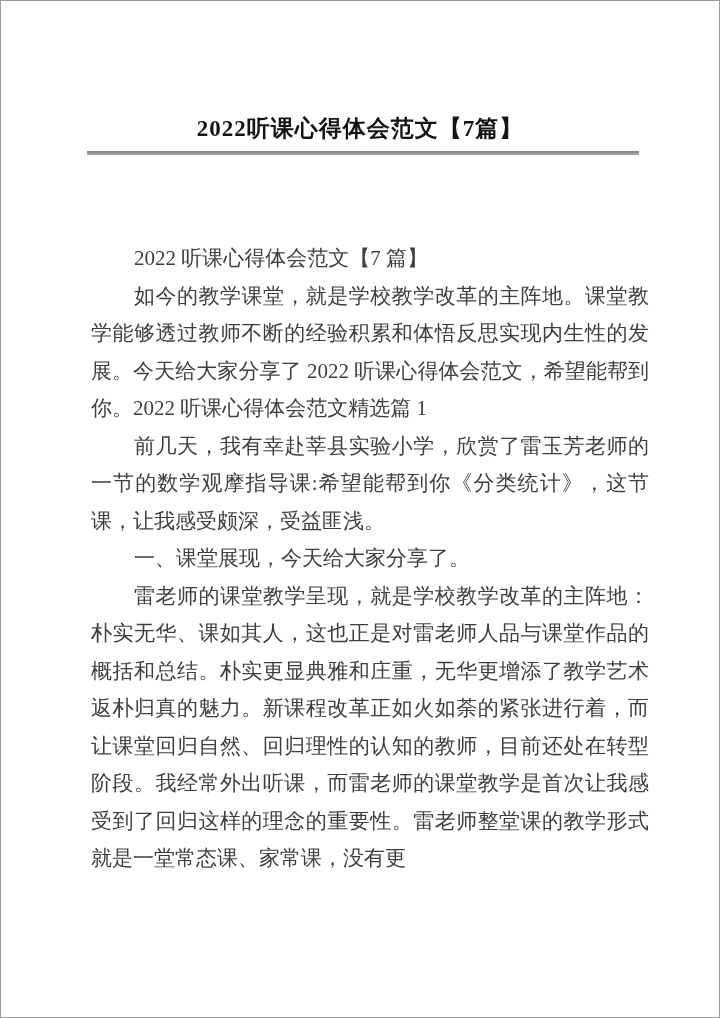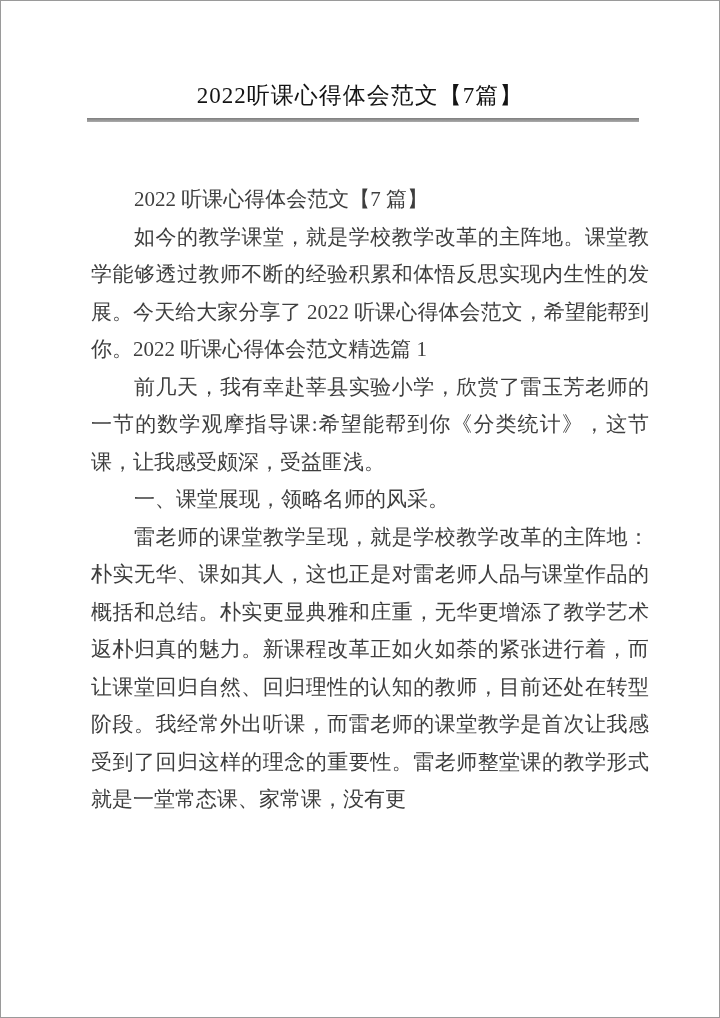--- a/index.html
+++ b/index.html
@@ -12,45 +12,45 @@
     width: 720px;
     height: 1018px;
     box-sizing: border-box;
     background: #ffffff;
     border: 1px solid #9a9a9a;
     overflow: hidden;
     font-family: "Liberation Serif", "DejaVu Serif", serif;
   }
   .doc-title {
     margin: 0;
-    padding-top: 80px;
+    padding-top: 113px;
     text-align: center;
     font-size: 23px;
-    font-weight: normal;
+    font-weight: bold;
     color: #141414;
     letter-spacing: 1px;
     line-height: 30px;
   }
   .title-rule {
     height: 4px;
     margin: 7px 80px 0 86px;
     background: linear-gradient(#7e7e7e, #ababab);
     border: none;
   }
   .content {
     margin: 0 70px 0 90px;
     font-size: 21px;
     line-height: 37.5px;
     color: #3e3e3e;
     text-align: justify;
     text-justify: inter-ideograph;
   }
   .subtitle {
     margin: 0;
-    padding-top: 59px;
+    padding-top: 85px;
     text-indent: 2.05em;
     text-align: left;
   }
   .paragraphs p {
     margin: 0;
     text-indent: 2.05em;
   }
   .paragraphs p:first-child {
   }
 </style>
@@ -58,17 +58,17 @@
 <body>
 
 <div class="page">
   <h1 class="doc-title">2022听课心得体会范文【7篇】</h1>
   <div class="title-rule"></div>
   <div class="content">
     <p class="subtitle">2022 听课心得体会范文【7 篇】</p>
     <div class="paragraphs">
         <p>如今的教学课堂，就是学校教学改革的主阵地。课堂教学能够透过教师不断的经验积累和体悟反思实现内生性的发展。今天给大家分享了 2022 听课心得体会范文，希望能帮到你。2022 听课心得体会范文精选篇 1</p>
         <p>前几天，我有幸赴莘县实验小学，欣赏了雷玉芳老师的一节的数学观摩指导课:希望能帮到你《分类统计》，这节课，让我感受颇深，受益匪浅。</p>
-        <p>一、课堂展现，领略名师的风采。</p>
+        <p>一、课堂展现，今天给大家分享了。</p>
         <p>雷老师的课堂教学呈现，就是学校教学改革的主阵地：朴实无华、课如其人，这也正是对雷老师人品与课堂作品的概括和总结。朴实更显典雅和庄重，无华更增添了教学艺术返朴归真的魅力。新课程改革正如火如荼的紧张进行着，而让课堂回归自然、回归理性的认知的教师，目前还处在转型阶段。我经常外出听课，而雷老师的课堂教学是首次让我感受到了回归这样的理念的重要性。雷老师整堂课的教学形式就是一堂常态课、家常课，没有更</p>
       </div>
   </div>
 </div>
 
 </body></html>

